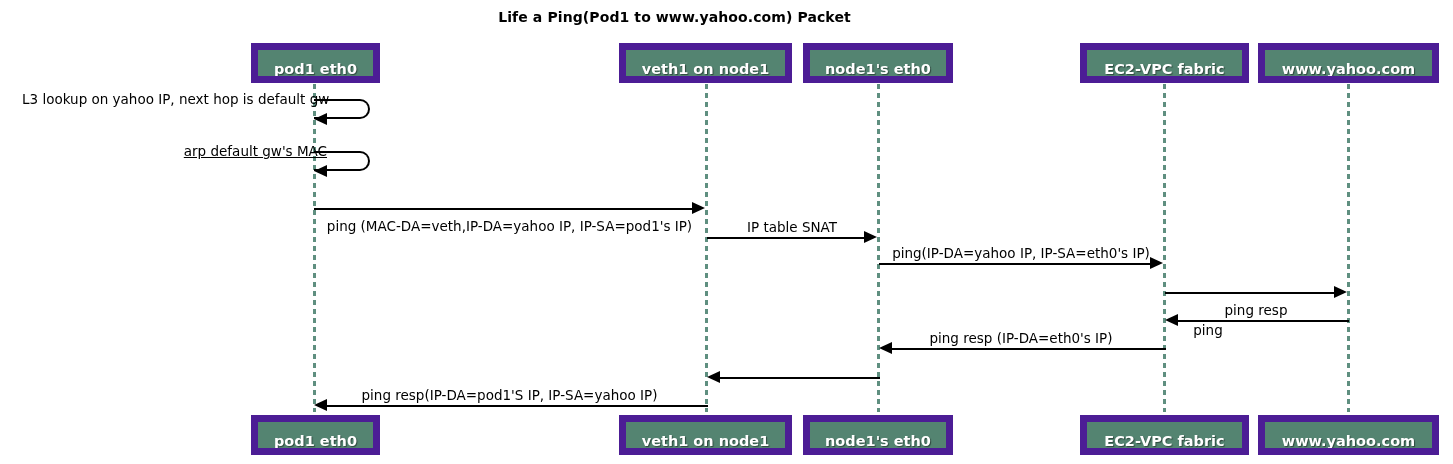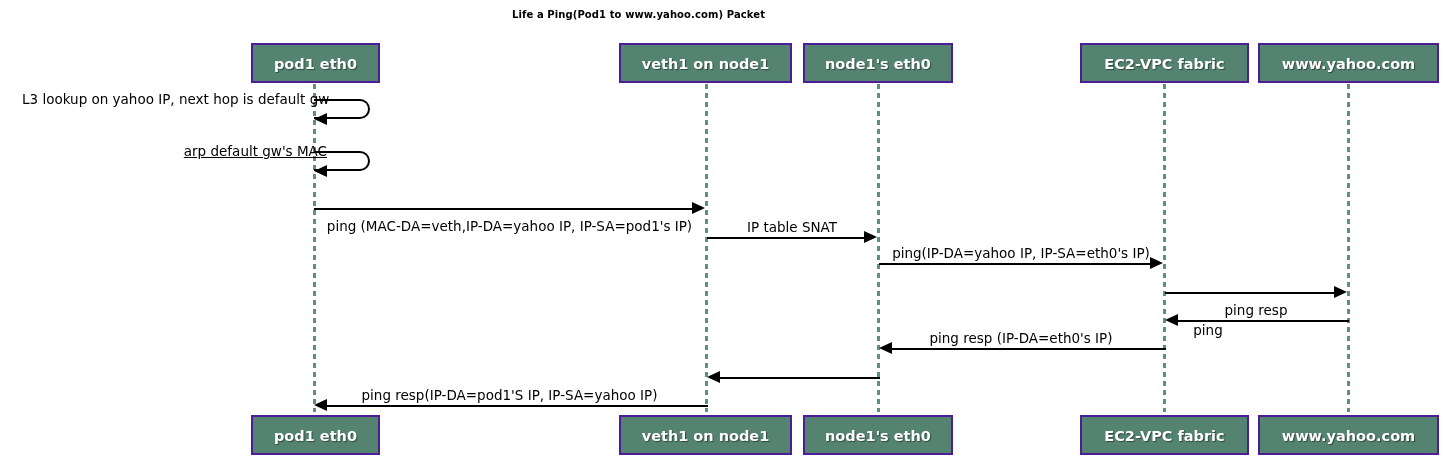--- a/index.html
+++ b/index.html
@@ -18,37 +18,38 @@
     overflow: hidden;
   }
   #title {
     position: absolute;
     left: 0;
     top: 9px;
     width: 1277px;
     text-align: center;
     font-family: "DejaVu Sans", sans-serif;
     font-weight: bold;
-    font-size: 10px;
+    font-size: 14px;
     color: #000000;
     letter-spacing: 0.1px;
+    padding-left: 36px;
   }
   .lifeline {
     position: absolute;
     width: 3px;
     top: 84px;
     height: 328px;
     background-image: linear-gradient(to bottom, #5f8f80 0px, #5f8f80 5px, rgba(255,255,255,0) 5px, rgba(255,255,255,0) 9px);
     background-size: 3px 9px;
   }
   .participant {
     position: absolute;
     box-sizing: border-box;
     background: #548471;
-    border: 2px solid #4c1d95;
+    border: 7px solid #4c1d95;
     height: 40px;
     line-height: 38px;
     text-align: center;
     color: #ffffff;
     font-family: "DejaVu Sans", sans-serif;
     font-weight: bold;
     font-size: 14.5px;
     text-shadow: 1px 1px 1px rgba(0,0,0,0.45);
     white-space: nowrap;
     overflow: hidden;

